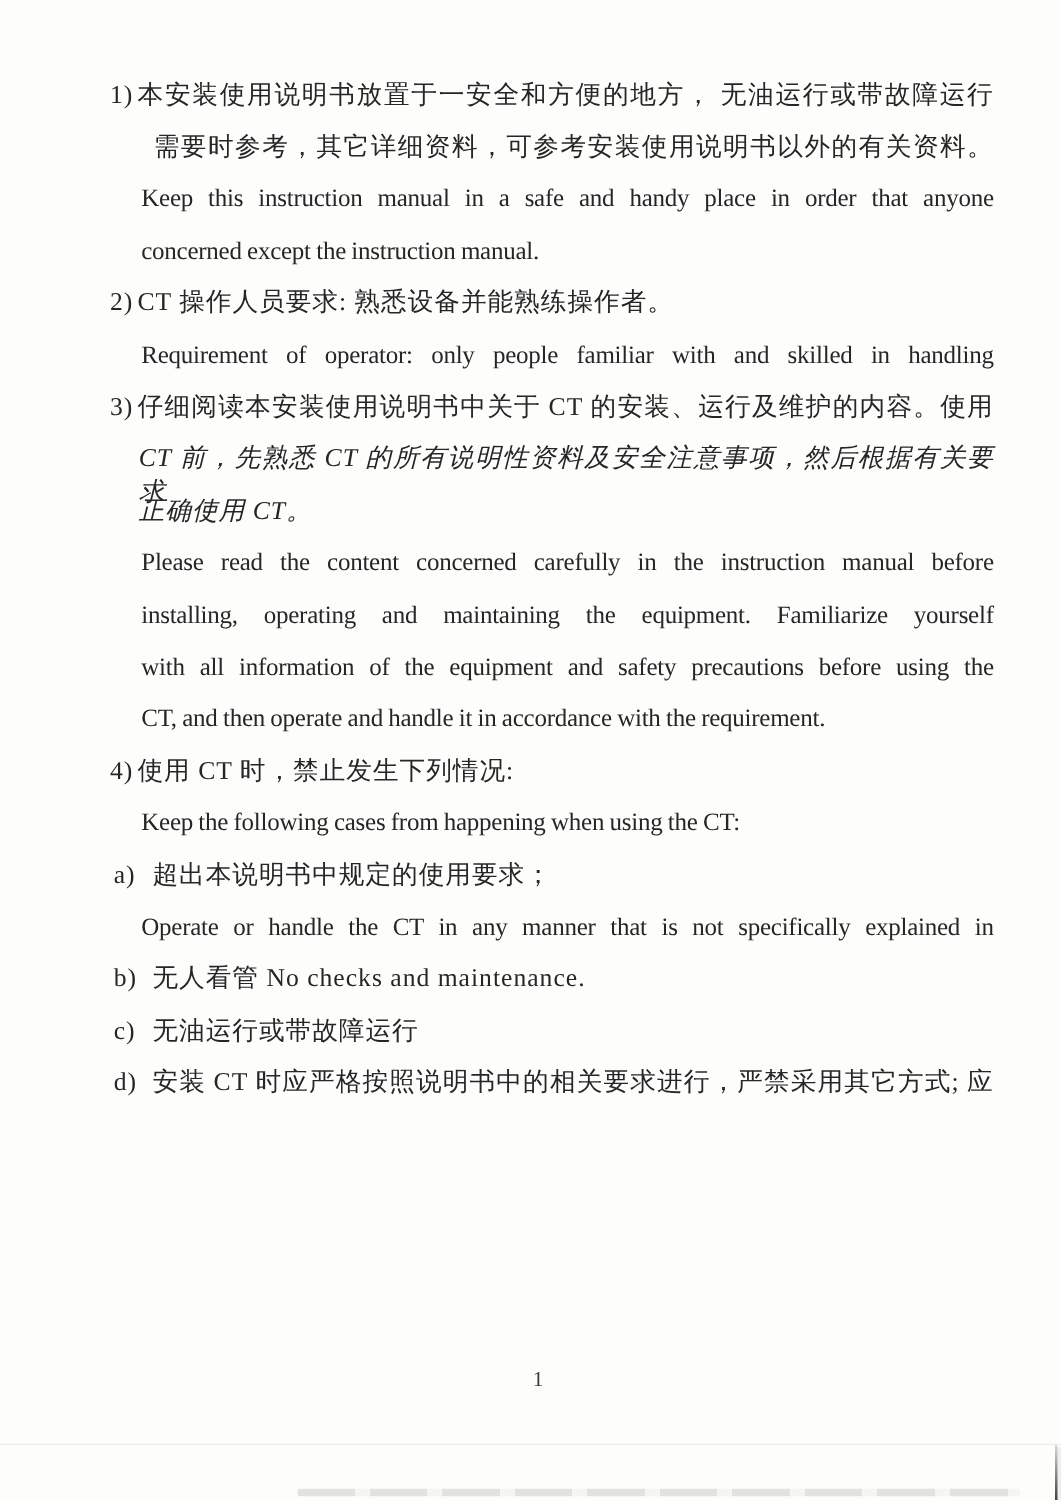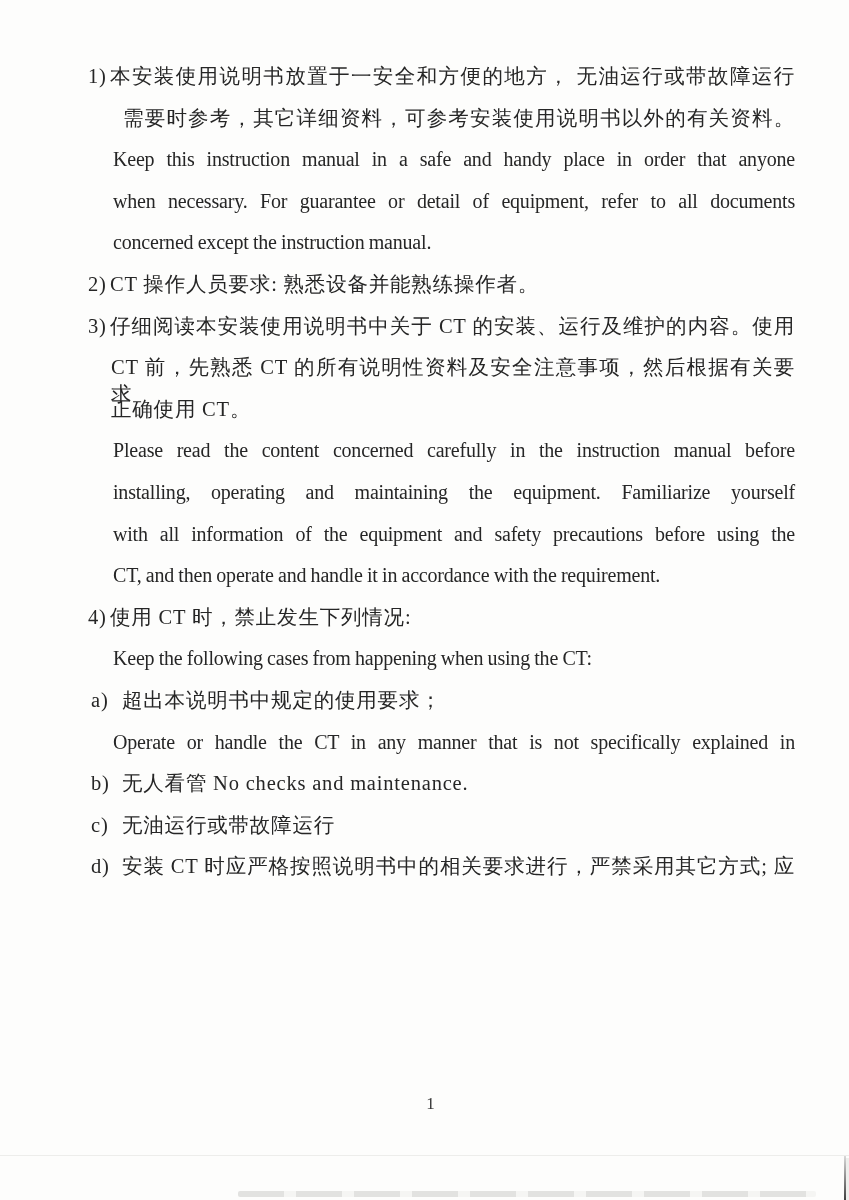--- a/index.html
+++ b/index.html
@@ -26,21 +26,21 @@
     line-height:27px;
     font-size:20px;
     letter-spacing:-0.2px;
     word-spacing:-0.5px;
   }
   .ln .marker{flex:0 0 22px;}
   .ln.let .marker{flex:0 0 34px;padding-left:3px;box-sizing:border-box;}
   .ln .text{flex:1;display:block;}
   .ln.en{padding-left:25px;}
   .ln.cz1{padding-left:35px;}
-  .ln.cz2{padding-left:23px;}
+  .ln.cz2{padding-left:23px;font-style:italic;}
   .ln.zh{font-size:20.5px;letter-spacing:0.8px;word-spacing:0;}
   .ln.just .text{text-align:justify;text-align-last:justify;}
   .page-number{
     position:absolute;
     top:1094px;left:88px;width:685px;
     text-align:center;
     font-size:17px;
     color:#3a3a3a;
   }
   
@@ -76,30 +76,30 @@
     <div class="ln num just zh">
       <span class="marker">1)</span>
       <span class="text">本安装使用说明书放置于一安全和方便的地方， 无油运行或带故障运行</span>
     </div>
     <div class="ln cz1 just zh">
       <span class="text">需要时参考，其它详细资料，可参考安装使用说明书以外的有关资料。</span>
     </div>
     <div class="ln en just">
       <span class="text">Keep this instruction manual in a safe and handy place in order that anyone</span>
     </div>
-    <div class="ln en just">
-      <span class="text">when necessary. For guarantee or detail of equipment, refer to all documents</span>
-    </div>
     <div class="ln en">
       <span class="text">concerned except the instruction manual.</span>
     </div>
 
     <div class="ln num zh">
       <span class="marker">2)</span>
       <span class="text">CT 操作人员要求: 熟悉设备并能熟练操作者。</span>
+    </div>
+    <div class="ln en just">
+      <span class="text">Requirement of operator: only people familiar with and skilled in handling</span>
     </div>
 
     <div class="ln num just zh">
       <span class="marker">3)</span>
       <span class="text">仔细阅读本安装使用说明书中关于 CT 的安装、运行及维护的内容。使用</span>
     </div>
     <div class="ln cz2 just zh">
       <span class="text">CT 前，先熟悉 CT 的所有说明性资料及安全注意事项，然后根据有关要求</span>
     </div>
     <div class="ln cz2 zh">

